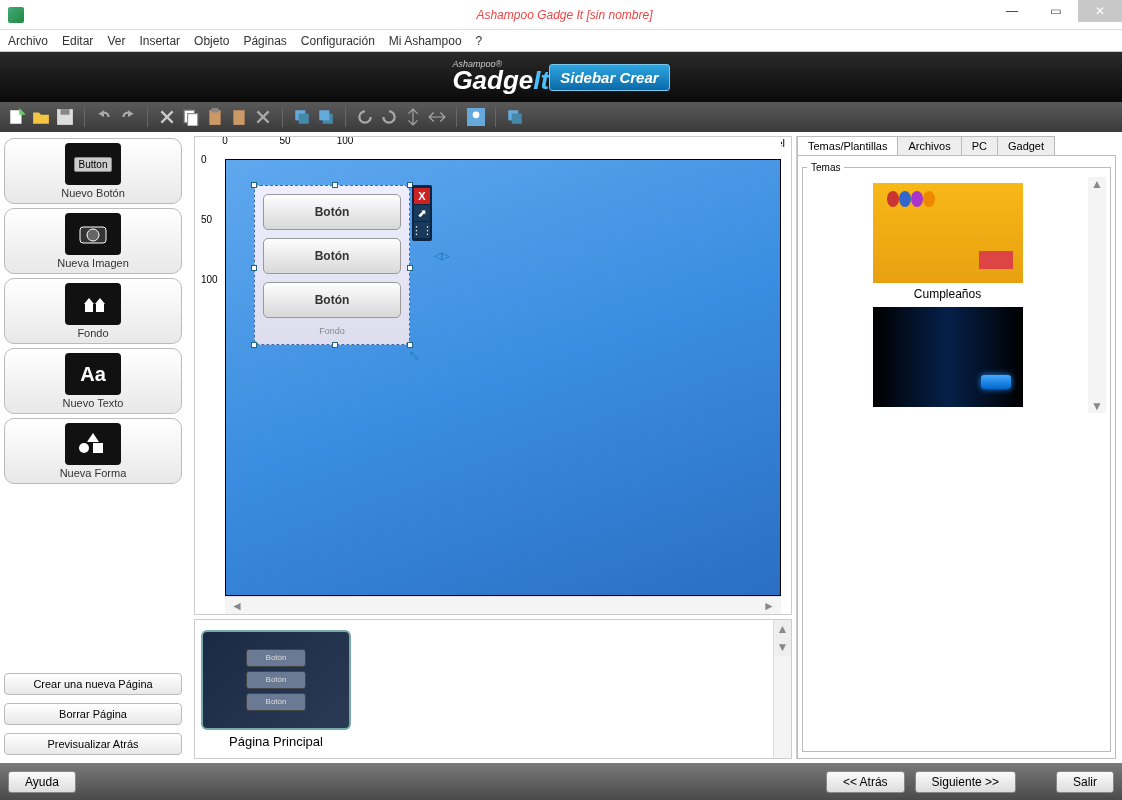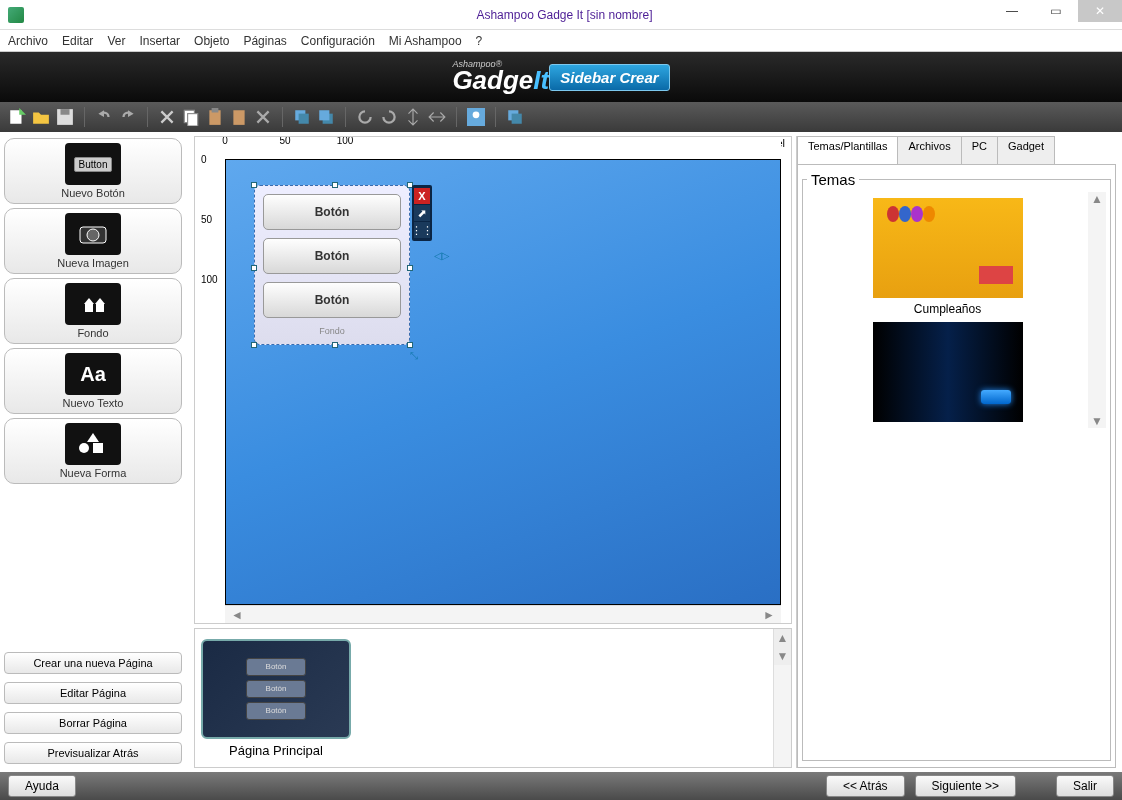--- a/index.html
+++ b/index.html
@@ -1,19 +1,19 @@
 <!DOCTYPE html>
 <html><head>
 <meta charset="utf-8">
 <style>
 * { box-sizing: border-box; margin: 0; padding: 0; }
 body { font-family: "Segoe UI", Tahoma, sans-serif; font-size: 12px; background: #f0f0f0; width: 1122px; height: 800px; overflow: hidden; display: flex; flex-direction: column; }
 .titlebar { height: 30px; background: #fff; display: flex; align-items: center; position: relative; border-bottom: 1px solid #ddd; }
 .titlebar .appicon { width: 16px; height: 16px; margin-left: 8px; background: linear-gradient(135deg,#4a7,#284); border-radius:2px;}
-.titlebar .title { position:absolute; left:7px; right:0; text-align:center; color:#4c1d95; }
+.titlebar .title { position:absolute; left:7px; right:0; text-align:center; color:#ef4444;font-style:italic; }
 .winbtns { position:absolute; right:0; top:0; display:flex; }
 .winbtn { width:44px; height:22px; display:flex; align-items:center; justify-content:center; color:#333;}
 .winbtn.close { background:#c8c8c8; color:#fff; }
 .menubar { height:22px; background:#fff; display:flex; align-items:center; padding:0 8px; gap:14px; border-bottom:1px solid #ccc;}
 .menubar span { color:#333; cursor:default;}
 .brandbar { height:50px; background: linear-gradient(#2a2a2a,#0a0a0a); display:flex; align-items:center; justify-content:center; padding:4px 10px;}
 .brand { color:#fff; font-size:26px; font-weight:bold; font-style:italic;}
 .brand small{display:block;font-size:9px;font-weight:normal;color:#ccc;margin-bottom:-4px;}
 .brand .it{color:#49c0ff;}
 .sidebar-badge { background:linear-gradient(#2ea6e0,#0a6aa8); color:#fff; font-weight:bold; font-style:italic; font-size:15px; padding:4px 10px; border:1px solid #7cc8ee; border-radius:3px;}
@@ -46,39 +46,39 @@
 .ctrlbar .other{background:#1a3a5c;}
 .pixel-lbl-v{position:absolute;left:2px;bottom:2px;font-size:10px;transform:rotate(-90deg);transform-origin:left bottom;}
 .canvas-scroll-h{position:absolute;bottom:0;left:30px;right:10px;height:18px;background:#f4f4f4;border-top:1px solid #ddd;}
 .pagestrip { height:140px; margin:0 4px 4px; border:1px solid #ccc; display:flex; align-items:center; padding:6px; gap:10px; position:relative; background:#fff;}
 .pagestrip .thumb{width:150px;height:100px;background:linear-gradient(135deg,#1a2a44,#2a3a54);border-radius:6px;border:2px solid #7aa;display:flex;flex-direction:column;align-items:center;justify-content:center;gap:4px;}
 .pagestrip .thumb .tbtnmini{width:60px;height:18px;background:#6a7a94;border:1px solid #444;border-radius:3px;font-size:8px;color:#ddd;display:flex;align-items:center;justify-content:center;}
 .pagestrip .thumbwrap{text-align:center;}
 .pagestrip .scroll{position:absolute;right:0;top:0;bottom:0;width:18px;background:#f4f4f4;border-left:1px solid #ddd;}
 .scroll .up,.scroll .dn{height:18px;display:flex;align-items:center;justify-content:center;color:#888;background:#eee;}
 .rightcol { width:320px; border-left:1px solid #ccc; display:flex; flex-direction:column; margin:4px 6px 4px 0;}
-.rtabs{display:flex;height:28px;}
+.rtabs{display:flex;height:19px;}
 .rtab{padding:3px 10px;border:1px solid #bbb;background:#eee;border-bottom:none;font-size:11px;margin-right:-1px;cursor:pointer;}
 .rtab.active{background:#fff;position:relative;z-index:2;}
 .rtabbody{flex:1;border:1px solid #bbb;background:#fff;padding:4px;display:flex;flex-direction:column;overflow:hidden;}
 .group{border:1px solid #bbb;margin:2px 0;padding:4px;overflow:auto;}
 .group.temas{flex:1.3;}
 .group.plant{flex:1;}
-.group legend{font-size:15px;padding:0 4px;}
+.group legend{font-size:10px;padding:0 4px;}
 .theme-item{text-align:center;margin:6px auto;width:170px;}
 .theme-thumb{width:150px;height:100px;margin:0 auto 4px;position:relative;}
 .theme-thumb.cump{background:linear-gradient(#f8b817,#e8a010);position:relative;}
 .theme-thumb.dark{background:linear-gradient(90deg,#000,#05204a,#000);}
 .theme-thumb.dark::after{content:"";position:absolute;right:12px;bottom:18px;width:30px;height:14px;background:linear-gradient(#4af,#06c);border-radius:3px;box-shadow:0 0 6px #28e;}
 .balloons{position:absolute;top:8px;left:14px;display:flex;gap:-2px;}
 .balloon{width:12px;height:16px;border-radius:50%;}
 .template-thumb{width:90px;height:90px;margin:4px auto;border:1px solid #ccc;border-radius:4px;background:#fff;padding:8px;display:flex;flex-direction:column;gap:4px;}
 .template-thumb div{background:#aaa;flex:1;}
 .rscroll{width:18px;background:#f4f4f4;}
-.footer{height:28px;background:linear-gradient(#7a7a7a,#4a4a4a);display:flex;align-items:center;padding:0 8px;gap:10px;}
+.footer{height:37px;background:linear-gradient(#7a7a7a,#4a4a4a);display:flex;align-items:center;padding:0 8px;gap:10px;}
 .footer .fbtn{background:linear-gradient(#fafafa,#ddd);border:1px solid #888;border-radius:3px;padding:3px 16px;font-size:12px;cursor:pointer;}
 .footer .spacer{flex:1;}
 fieldset{border:1px solid #bbb;}
 </style>
 </head>
 <body>
 
 <div class="titlebar">
   <div class="appicon"></div>
   <div class="title">Ashampoo Gadge It [sin nombre]</div>
@@ -217,21 +217,20 @@
           <svg width="36" height="28" viewBox="0 0 36 28">
             <circle cx="9" cy="18" r="5" fill="#fff"></circle>
             <rect x="18" y="13" width="10" height="10" fill="#fff"></rect>
             <polygon points="18,3 24,12 12,12" fill="#fff"></polygon>
           </svg>
         </div>
       <div class="lbl">Nueva Forma</div>
     </div>
     <div class="leftspacer"></div>
     <div class="pagebtn">Crear una nueva Página</div>
-    <div class="pagebtn">Editar Página</div>
     <div class="pagebtn">Borrar Página</div>
     <div class="pagebtn">Previsualizar Atrás</div>
   </div>
 
   <div class="canvaswrap">
     <div class="canvasarea">
       <div class="ruler-label">Pixel</div>
       <div class="ruler-h">
         <span class="tnum" style="left:0">0</span>
         <span class="tnum" style="left:60px">50</span>

